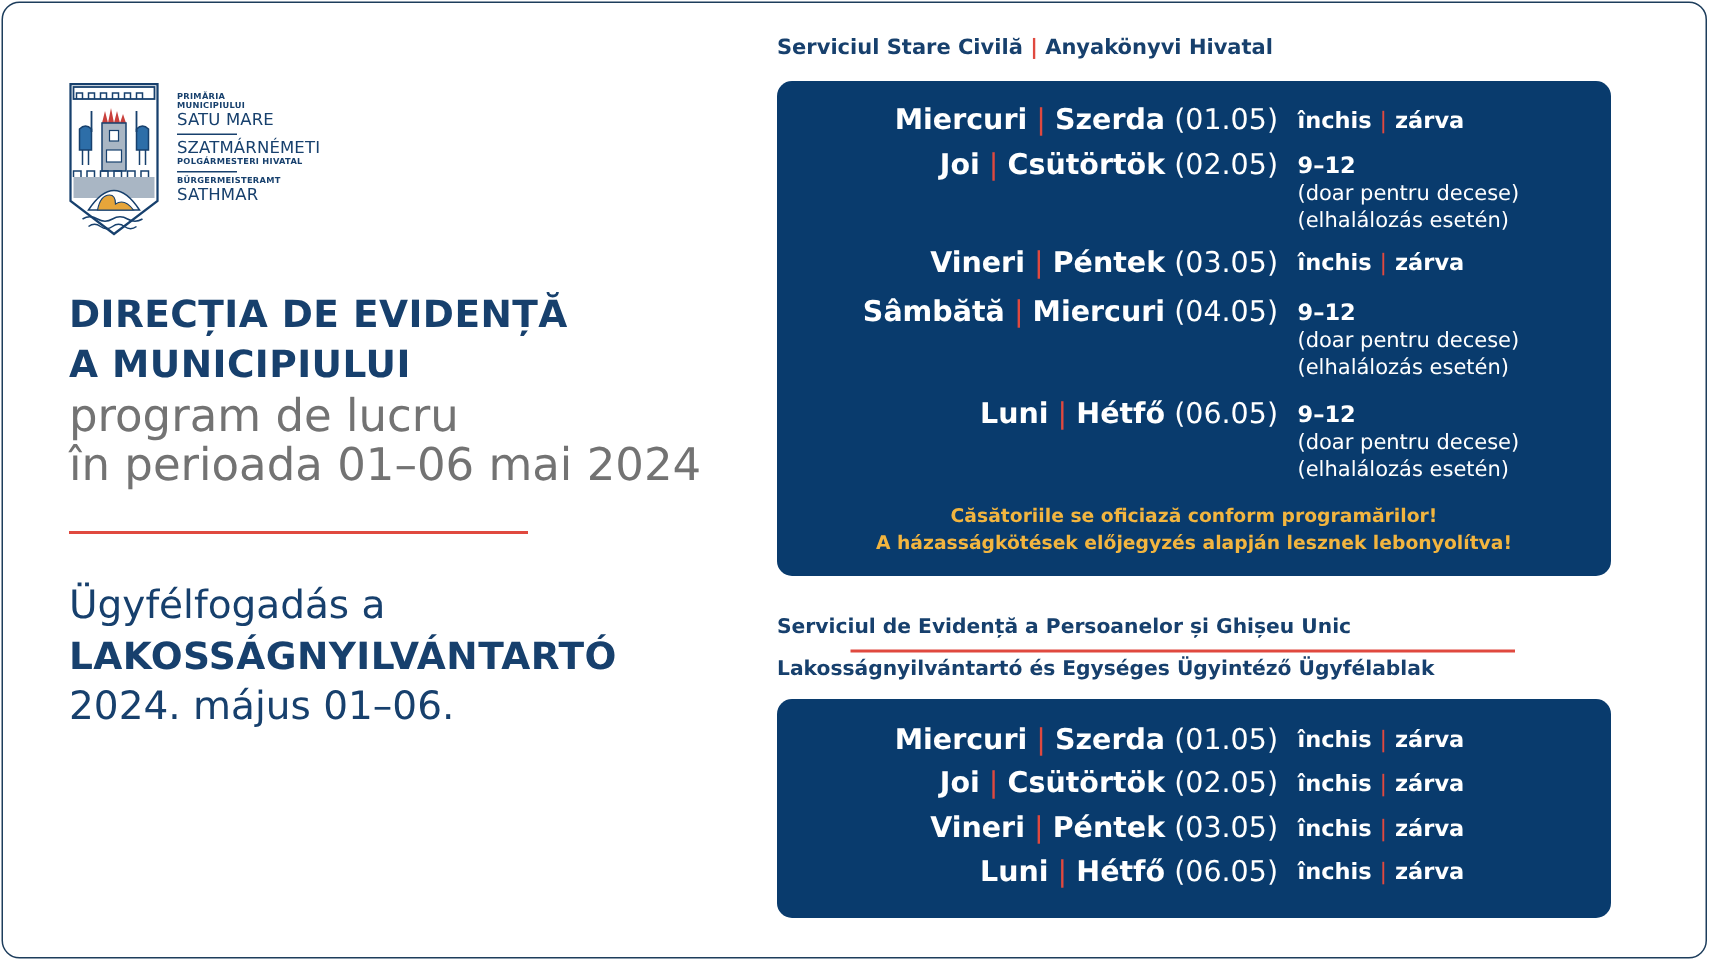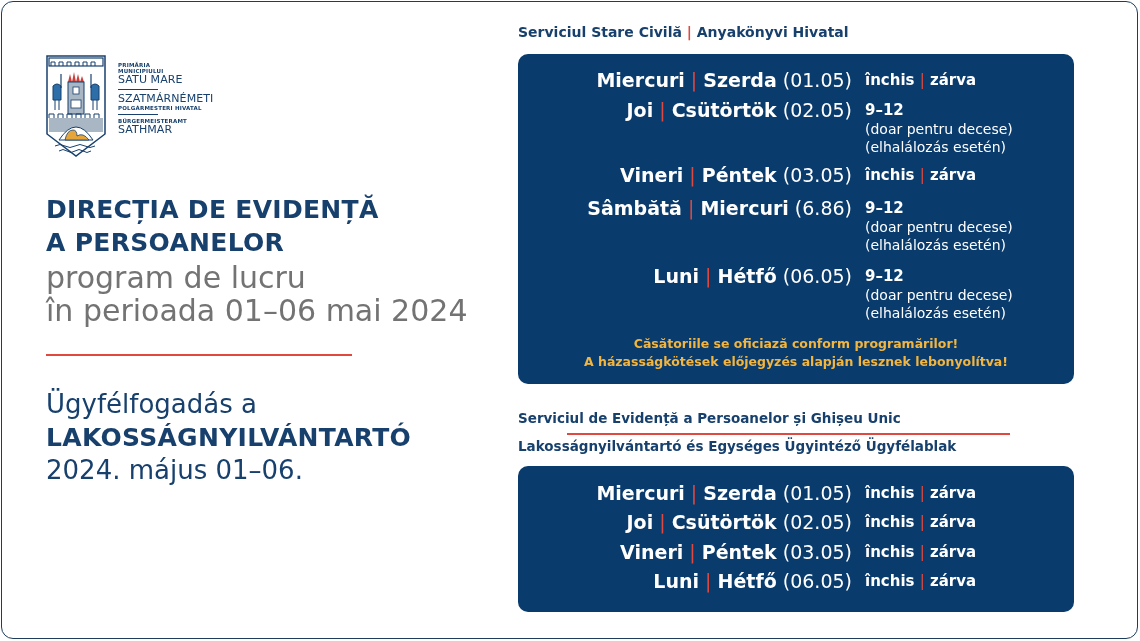--- a/index.html
+++ b/index.html
@@ -95,21 +95,21 @@
     <div class="lt-big">SZATMÁRNÉMETI</div>
     <div class="lt-small">POLGÁRMESTERI HIVATAL</div>
     <div class="lt-sep"></div>
     <div class="lt-small">BÜRGERMEISTERAMT</div>
     <div class="lt-big">SATHMAR</div>
   </div>
 </div>
 
 <div class="title-bold">
   <div>DIRECȚIA DE EVIDENȚĂ</div>
-  <div>A PERSOANELOR</div>
+  <div>A MUNICIPIULUI</div>
 </div>
 <div class="title-light">
   <div>program de lucru</div>
   <div>în perioada 01–06 mai 2024</div>
 </div>
 <div class="red-rule"></div>
 <div class="hu-block">
   <div>Ügyfélfogadás a</div>
   <div><b>LAKOSSÁGNYILVÁNTARTÓ</b></div>
   <div>2024. május 01–06.</div>
@@ -134,21 +134,21 @@
   </div>
   <div class="note" style="top:67px;">(doar pentru decese)</div>
   <div class="note" style="top:85px;">(elhalálozás esetén)</div>
 
   <div class="row" style="top:109px;">
     <div class="day"><b>Vineri</b> <span class="sep">|</span> <b>Péntek</b> <span class="date">(03.05)</span></div>
     <div class="status"><span>închis</span> <span class="sep">|</span> <span>zárva</span></div>
   </div>
 
   <div class="row" style="top:142px;">
-    <div class="day"><b>Sâmbătă</b> <span class="sep">|</span> <b>Miercuri</b> <span class="date">(6.86)</span></div>
+    <div class="day"><b>Sâmbătă</b> <span class="sep">|</span> <b>Miercuri</b> <span class="date">(04.05)</span></div>
     <div class="status">9–12</div>
   </div>
   <div class="note" style="top:165px;">(doar pentru decese)</div>
   <div class="note" style="top:183px;">(elhalálozás esetén)</div>
 
   <div class="row" style="top:210px;">
     <div class="day"><b>Luni</b> <span class="sep">|</span> <b>Hétfő</b> <span class="date">(06.05)</span></div>
     <div class="status">9–12</div>
   </div>
   <div class="note" style="top:233px;">(doar pentru decese)</div>

